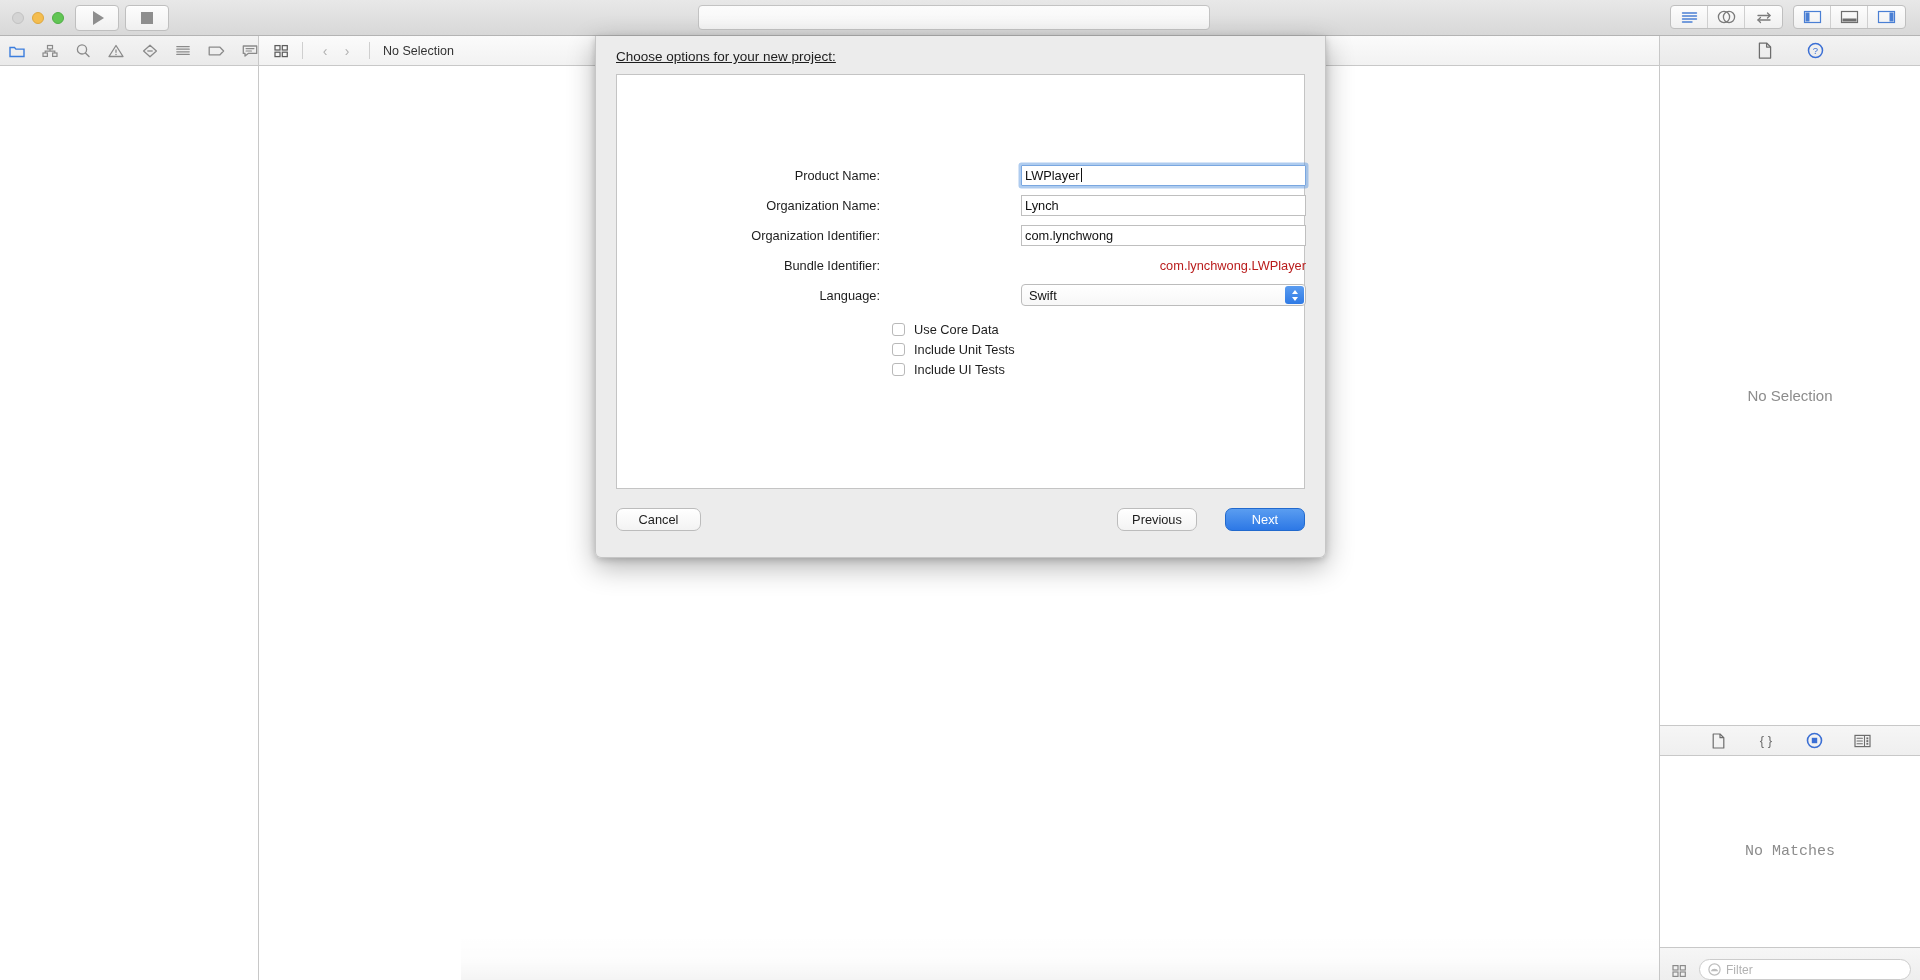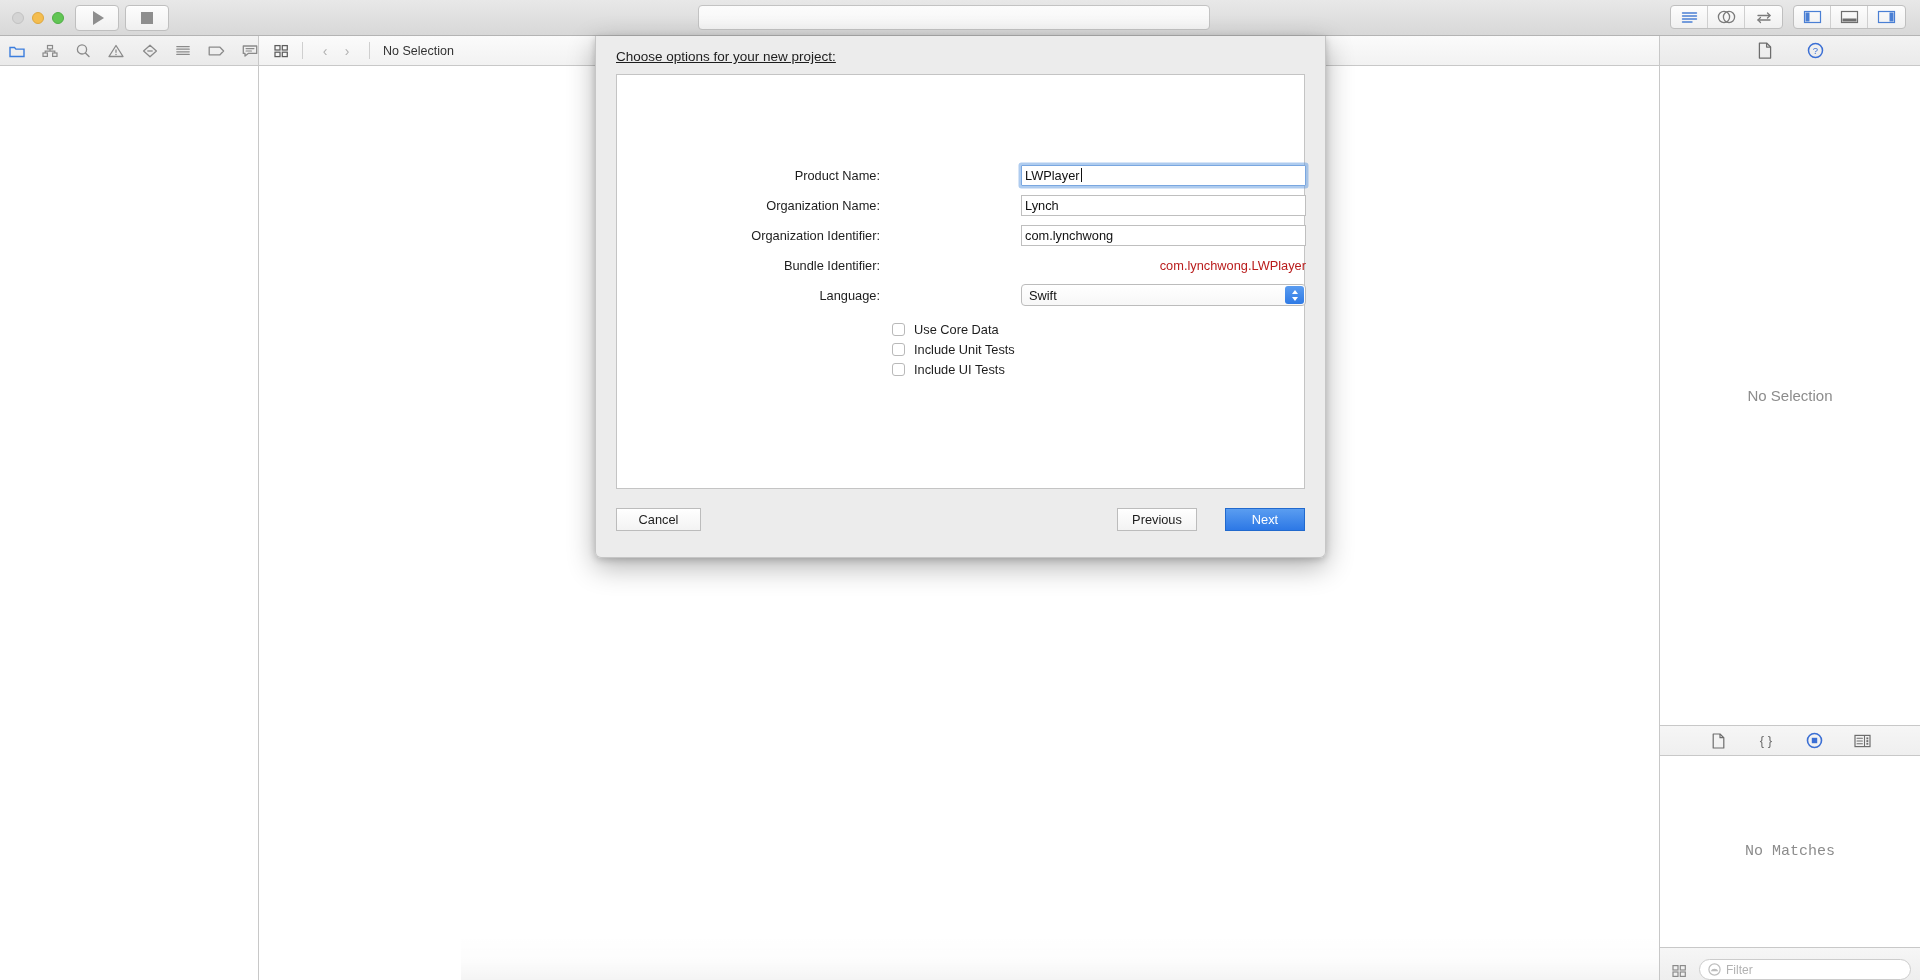--- a/index.html
+++ b/index.html
@@ -438,21 +438,21 @@
     font-size: 12.8px;
     color: #1d1d1d;
   }
 
   
   .btn {
     height: 23px;
     min-width: 80px;
     background: linear-gradient(to bottom, #ffffff, #f3f3f3);
     border: 1px solid #bcbcbc;
-    border-radius: 0;
+    border-radius: 7px;
     font-size: 12.8px;
     color: #1d1d1d;
     display: flex;
     align-items: center;
     justify-content: center;
     box-sizing: border-box;
   }
   .btn-primary {
     background: linear-gradient(to bottom, #5a9df0, #2d78e6);
     border: 1px solid #2169cd;

